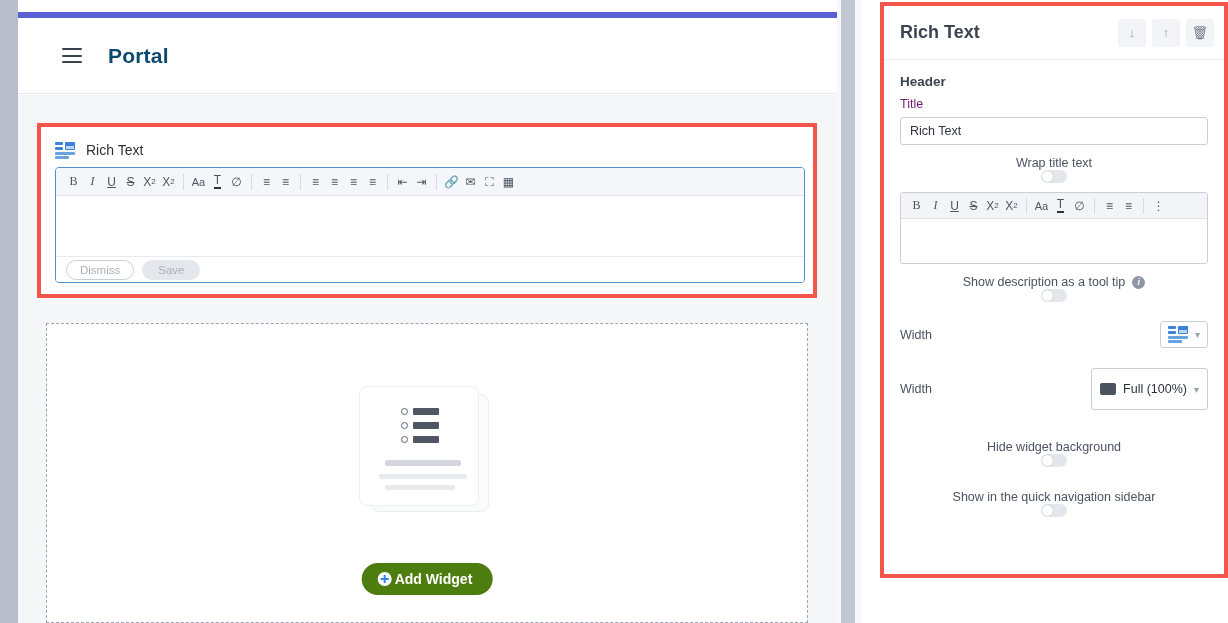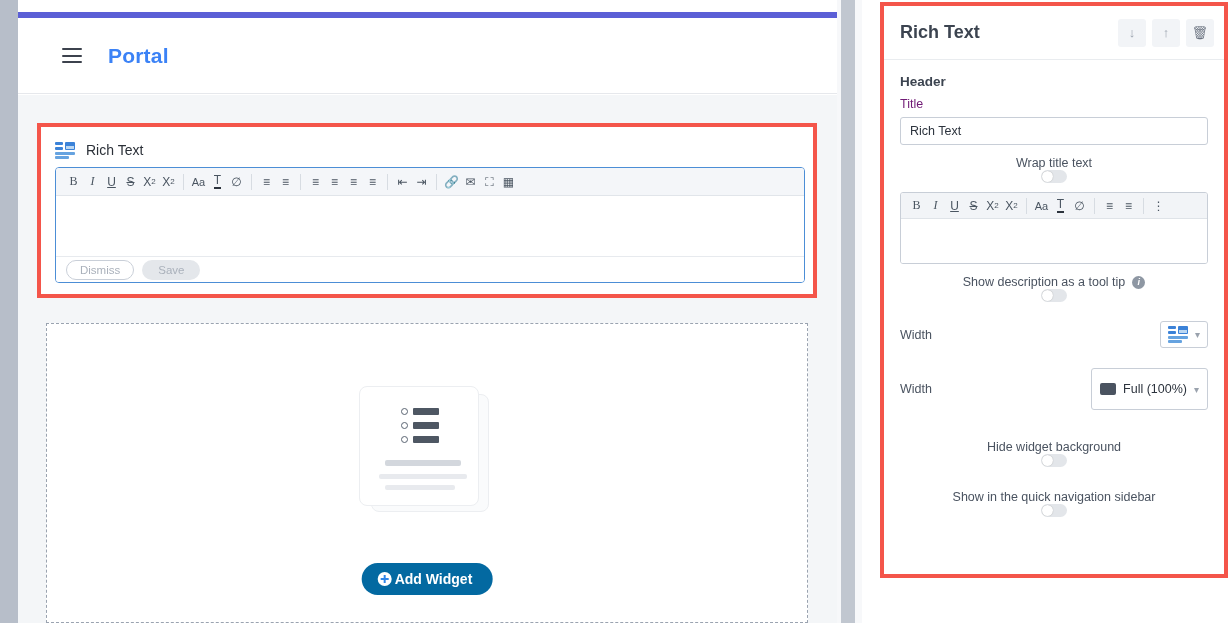--- a/index.html
+++ b/index.html
@@ -16,21 +16,21 @@
   .portal-window { position: absolute; left: 18px; top: 0; width: 819px; height: 623px; background: #ffffff; }
 
   .accent-bar { position: absolute; left: 0; top: 12px; width: 819px; height: 6px; background: #5b5fd6; }
 
   .portal-header { position: absolute; left: 0; top: 18px; width: 819px; height: 76px;
     background: #ffffff; display: flex; align-items: center; padding-left: 44px;
     border-bottom: 1px solid #e6e8ec; }
   .hamburger { width: 20px; height: 15px; display: flex; flex-direction: column;
     justify-content: space-between; cursor: pointer; }
   .hamburger span { display: block; height: 2px; background: #3c424d; border-radius: 1px; }
-  .portal-title { margin-left: 26px; font-size: 21px; font-weight: bold; color: #3b82f6; letter-spacing: .2px; }
+  .portal-title { margin-left: 26px; font-size: 21px; font-weight: bold; color: #0c4a6e; letter-spacing: .2px; }
 
   .portal-body { position: absolute; left: 0; top: 95px; width: 819px; height: 528px; background: #f4f6f8; }
 
   
   .widget-highlight { position: absolute; left: 19px; top: 28px; width: 780px; height: 175px;
     border: 4px solid #f4554a; background: #ffffff; }
   .widget-inner { position: absolute; inset: 0; padding: 10px 14px; }
   .widget-head { display: flex; align-items: center; height: 26px; }
   .rt-icon { width: 20px; height: 17px; position: relative; flex: none; }
   .rt-icon i { position: absolute; display: block; background: #3b82d8; border-radius: 1px; }
@@ -63,21 +63,21 @@
   .illus { position: absolute; left: 50%; top: 60px; transform: translateX(-50%); width: 140px; height: 140px; }
   .card-back { position: absolute; left: 14px; top: 10px; width: 118px; height: 118px;
     background: #fafbfc; border: 1px solid #eceef1; border-radius: 8px; }
   .card-front { position: absolute; left: 2px; top: 2px; width: 120px; height: 120px;
     background: #ffffff; border: 1px solid #eceef1; border-radius: 8px; }
   .il-row { position: absolute; display: flex; align-items: center; gap: 5px; }
   .il-dot { width: 7px; height: 7px; border: 1.5px solid #5a6472; border-radius: 50%; background: #fff; }
   .il-bar { width: 26px; height: 7px; background: #4e5763; border-radius: 1px; }
   .il-line { position: absolute; height: 6px; border-radius: 2px; }
   .add-widget-btn { position: absolute; left: 50%; top: 239px; transform: translateX(-50%);
-    background: #0369a1; color: #ffffff; border: none; border-radius: 17px;
+    background: #4d7c0f; color: #ffffff; border: none; border-radius: 17px;
     padding: 8px 20px 8px 16px; font-size: 14px; font-weight: bold; cursor: pointer;
     display: flex; align-items: center; gap: 3px; font-family: inherit; text-align: center; }
   .plus-circle { width: 14px; height: 14px; border-radius: 50%; background: #ffffff;
     position: relative; flex: none; }
   .plus-circle::before, .plus-circle::after { content: ""; position: absolute; background: #2f86e8; }
   .plus-circle::before { left: 3px; top: 6px; width: 8px; height: 2px; }
   .plus-circle::after { left: 6px; top: 3px; width: 2px; height: 8px; }
 
   
   .gutter { position: absolute; left: 837px; top: 0; width: 25px; height: 623px; background: #f7f8fa; }

